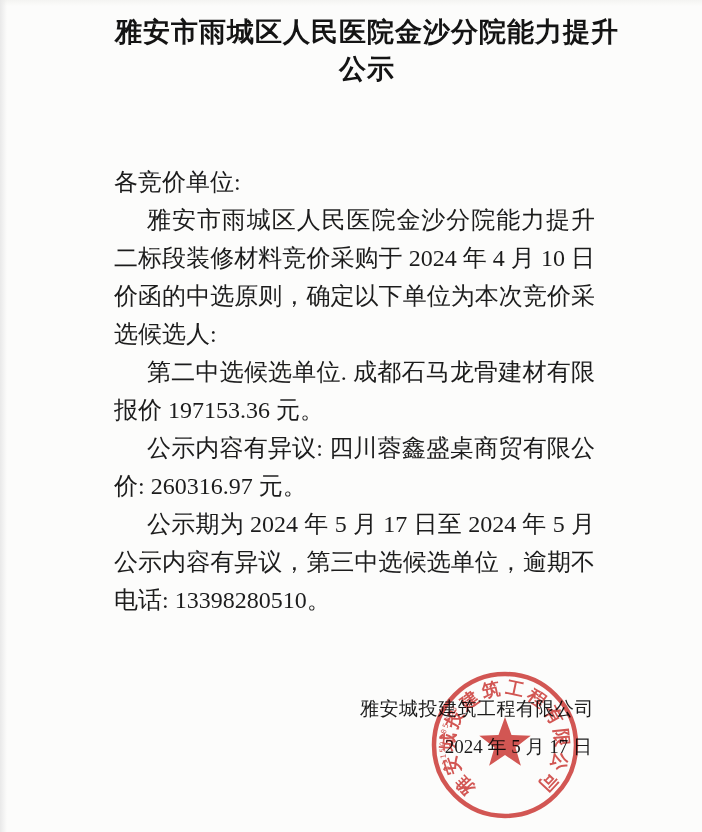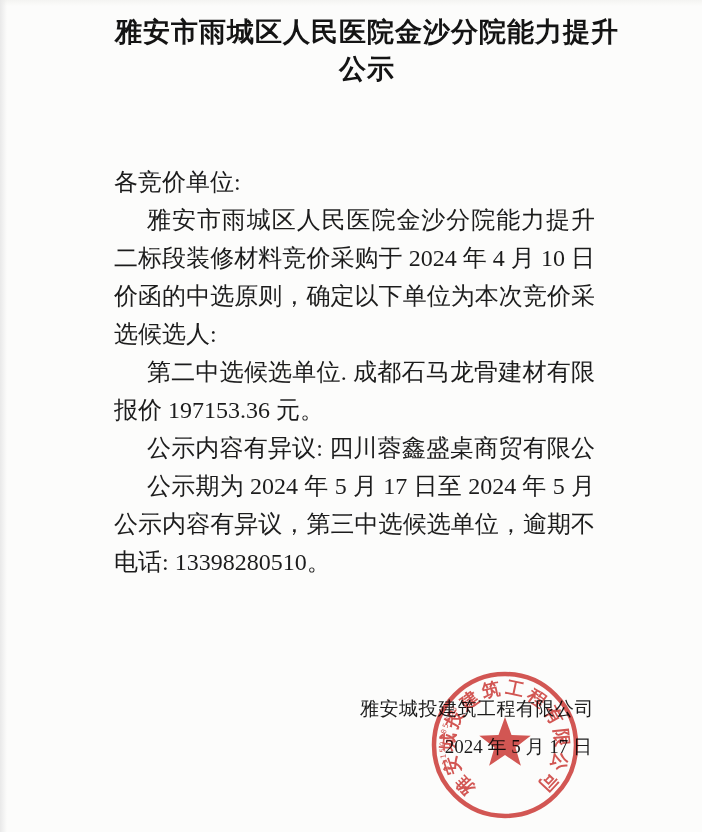--- a/index.html
+++ b/index.html
@@ -133,20 +133,21 @@
     <div>
     </div>
 
     <div>
       <div class="line fill indent">第二中选候选单位. 成都石马龙骨建材有限公司，含税</div>
       <div class="line">报价 197153.36 元。</div>
     </div>
 
     <div>
       <div class="line fill indent">公示内容有异议: 四川蓉鑫盛桌商贸有限公司，含税报</div>
+      <div class="line">价: 260316.97 元。</div>
     </div>
 
     <div>
       <div class="line fill indent">公示期为 2024 年 5 月 17 日至 2024 年 5 月 19 日，如对</div>
       <div class="line fill">公示内容有异议，第三中选候选单位，逾期不予受理。投诉</div>
       <div class="line">电话: 13398280510。</div>
     </div>
   </div>
 
   <div class="signature-company">雅安城投建筑工程有限公司</div>

